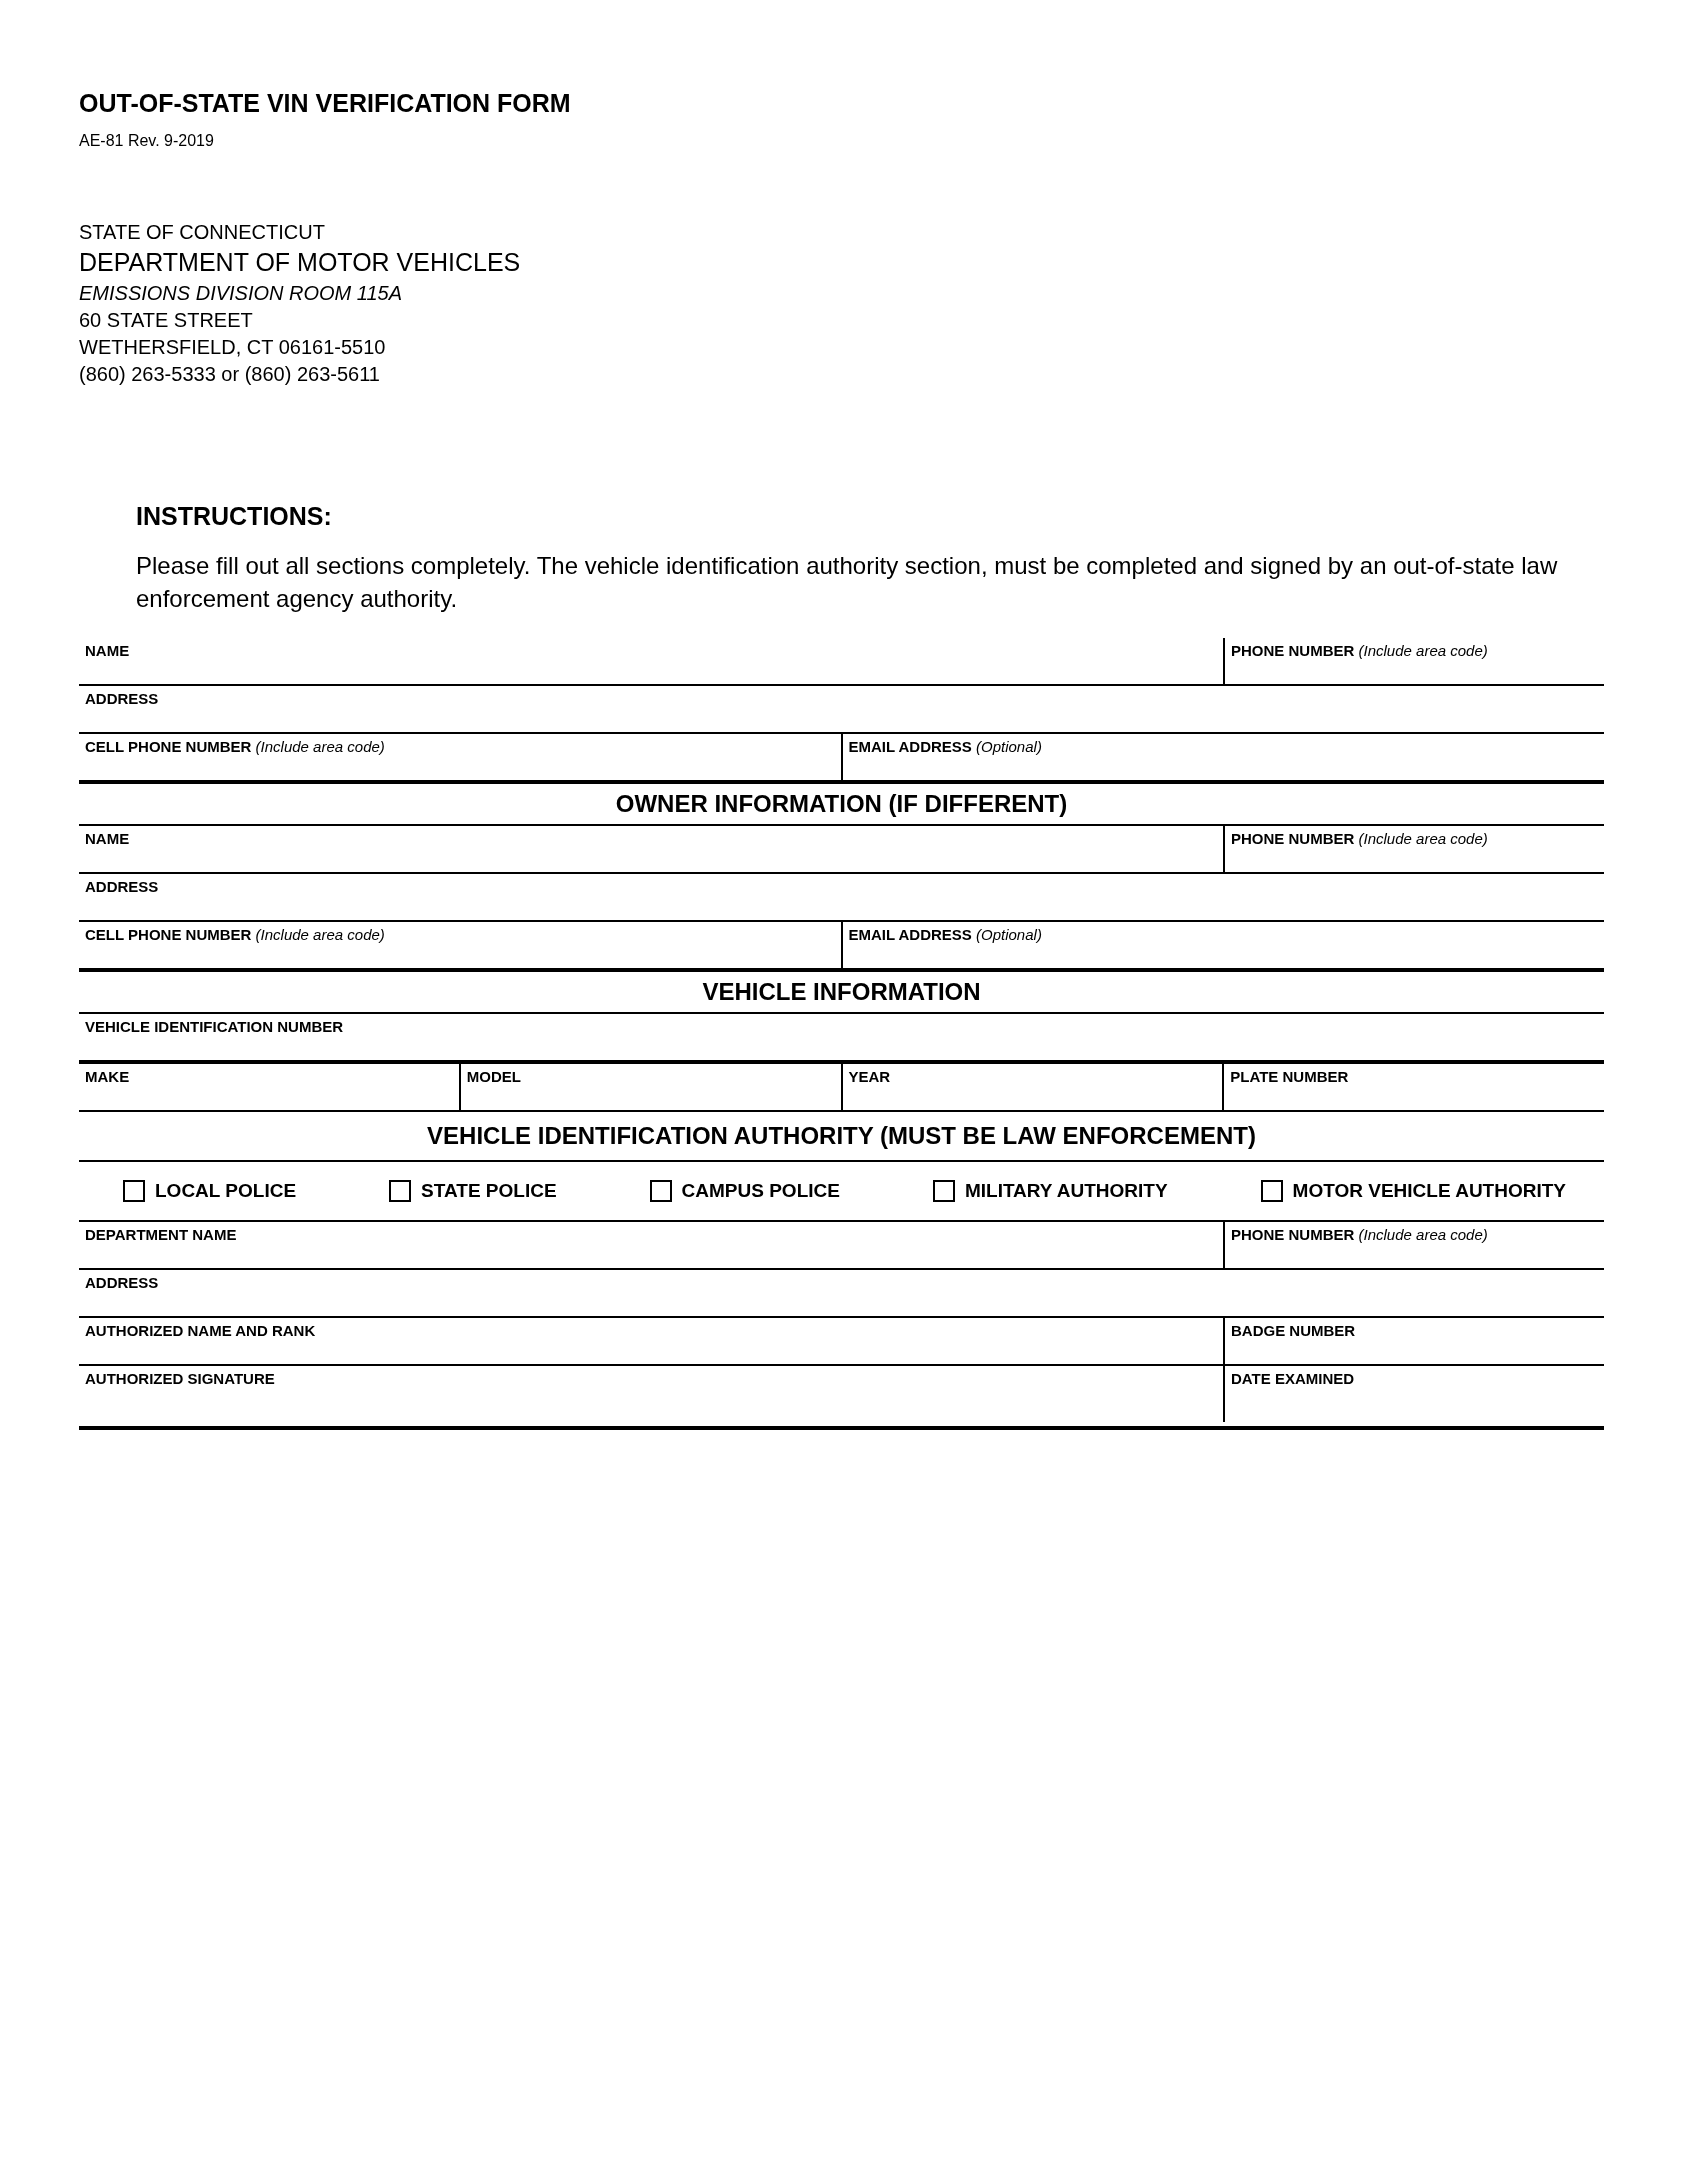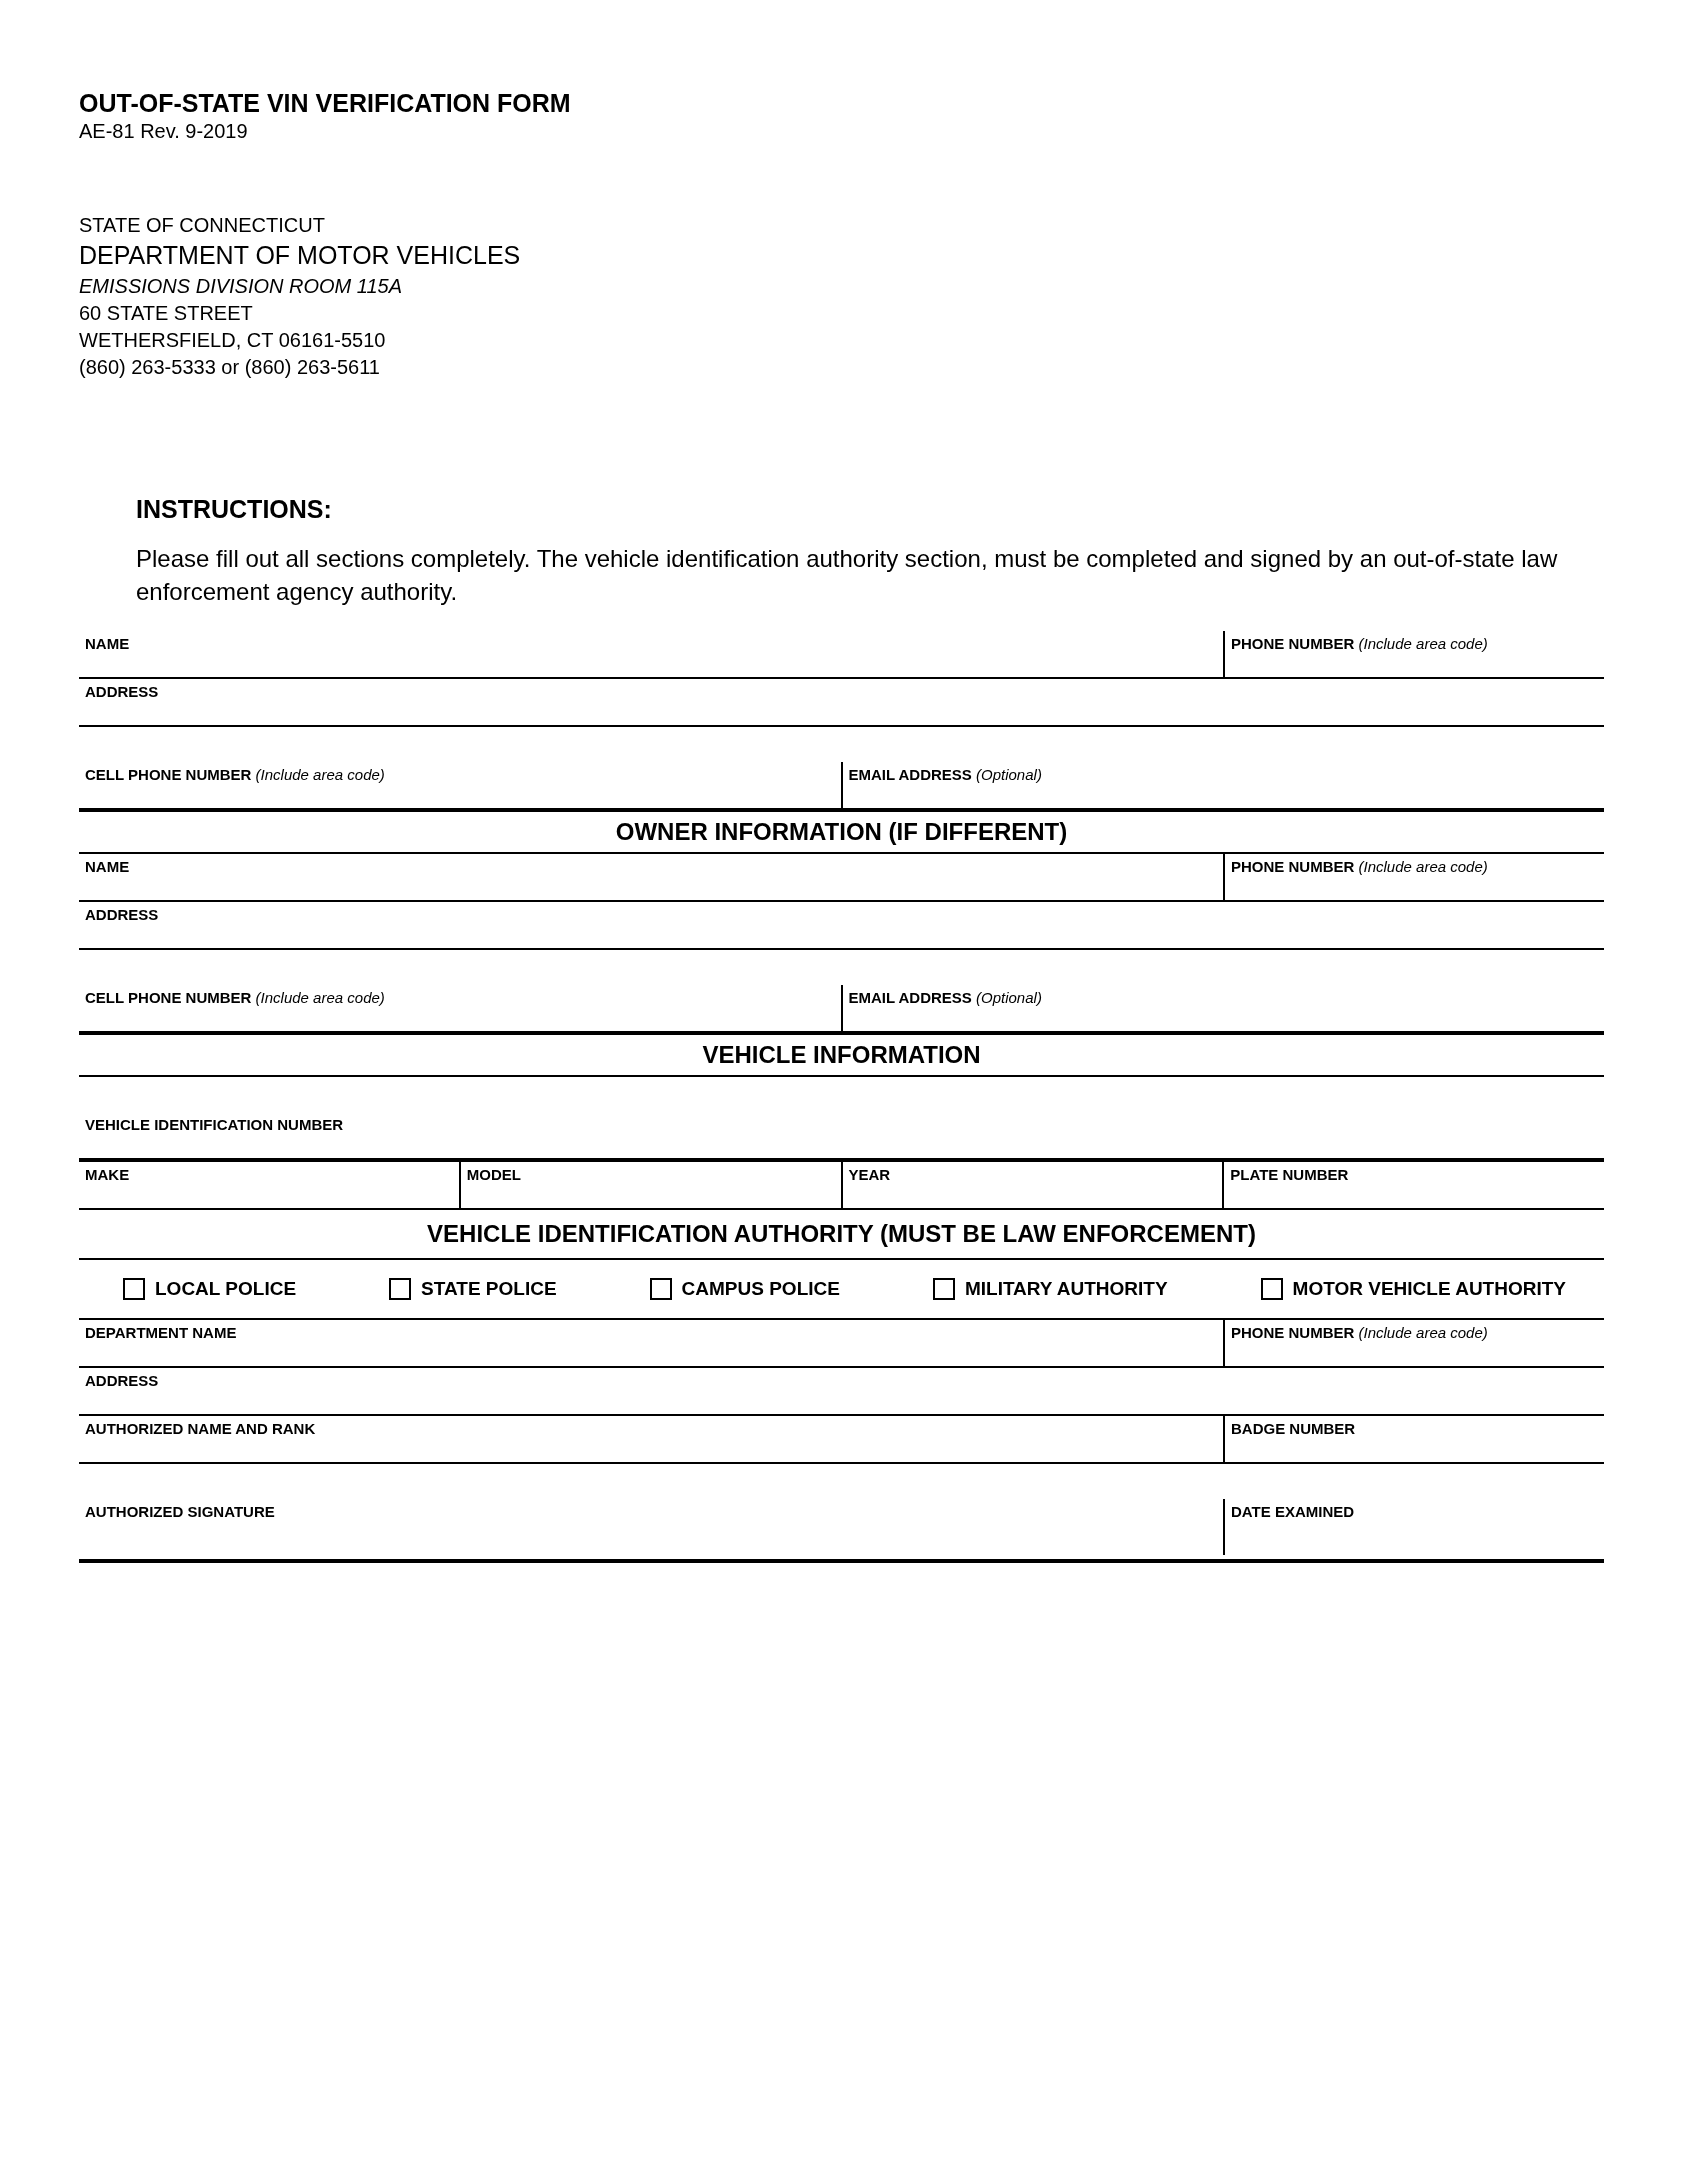--- a/index.html
+++ b/index.html
@@ -4,34 +4,34 @@
 <style>
   * { box-sizing: border-box; margin: 0; padding: 0; }
   body {
     font-family: Arial, Helvetica, sans-serif;
     background: #fff;
     color: #000;
     width: 1683px;
     padding: 89px 79px;
   }
   .form-title { font-size: 25px; font-weight: bold; }
-  .form-rev { font-size: 20px; margin-top: 2px; }
+  .form-rev { font-size: 16px; margin-top: 14px; }
   .agency-block { text-align: left; margin-top: 69px; line-height: 1.35; }
   .agency-state { font-size: 20px; }
   .agency-dept { font-size: 25px; font-weight: normal; }
   .agency-div { font-size: 20px; font-style: italic; }
   .agency-line { font-size: 20px; }
   .instructions-block { margin: 114px 0 0 57px; max-width: 1426px; }
   .instructions-title { font-size: 25px; font-weight: bold; margin-bottom: 18px; }
   .instructions-text { font-size: 24px; line-height: 1.4; }
   .section { margin-top: 22px; }
   .section-bar { border-top: 4px solid #000; border-bottom: 2px solid #000; padding: 6px 0; }
   .section-title { text-align: center; font-size: 24px; font-weight: bold; }
   .row { display: flex; border-bottom: 2px solid #000000; }
-  .row.thick { border-bottom-width: 4px; margin-top: 35px; }
+  .row.thick { border-bottom-width: 4px; }
   .cell { padding: 4px 6px 24px 6px; }
   .cell + .cell { border-left: 2px solid #000; }
   .lbl { font-size: 15px; font-weight: bold; }
   .hint { font-weight: normal; font-style: italic; }
   .checkbox-row { display: flex; justify-content: flex-start; gap: 59px; padding: 18px 10px; border-bottom: 2px solid #000; flex-wrap: nowrap; }
   .cb { display: flex; align-items: flex-start; gap: 10px; padding-left: 34px; }
   .cb-box { width: 22px; height: 22px; border: 2px solid #000; flex-shrink: 0; }
   .cb-label { font-size: 19px; font-weight: bold; white-space: nowrap; }
 </style>
 </head>

